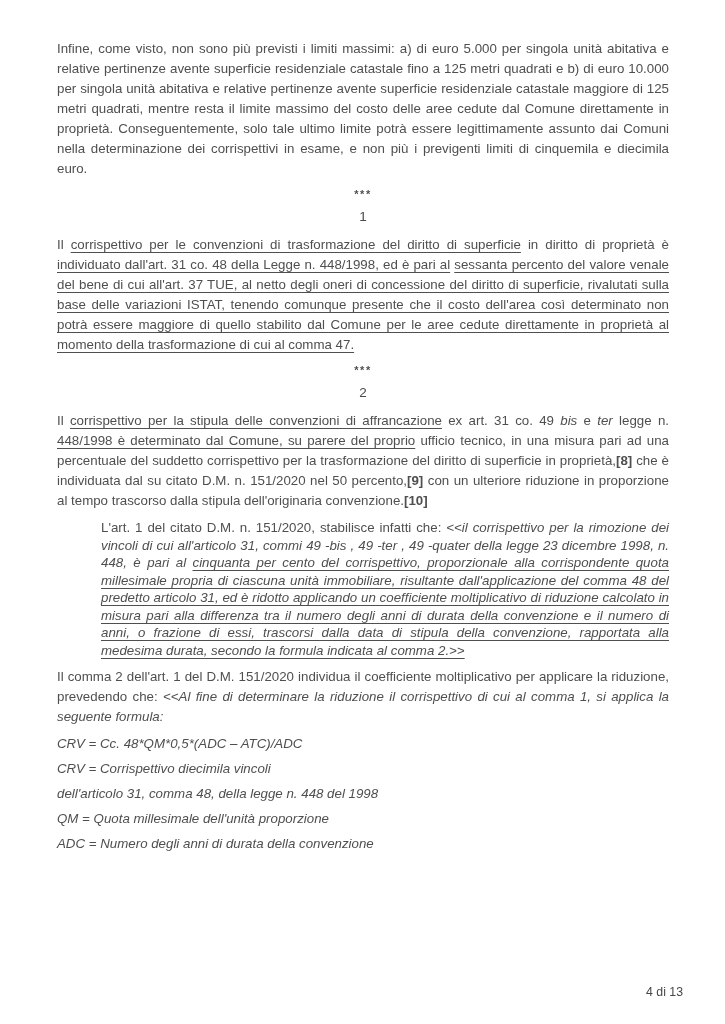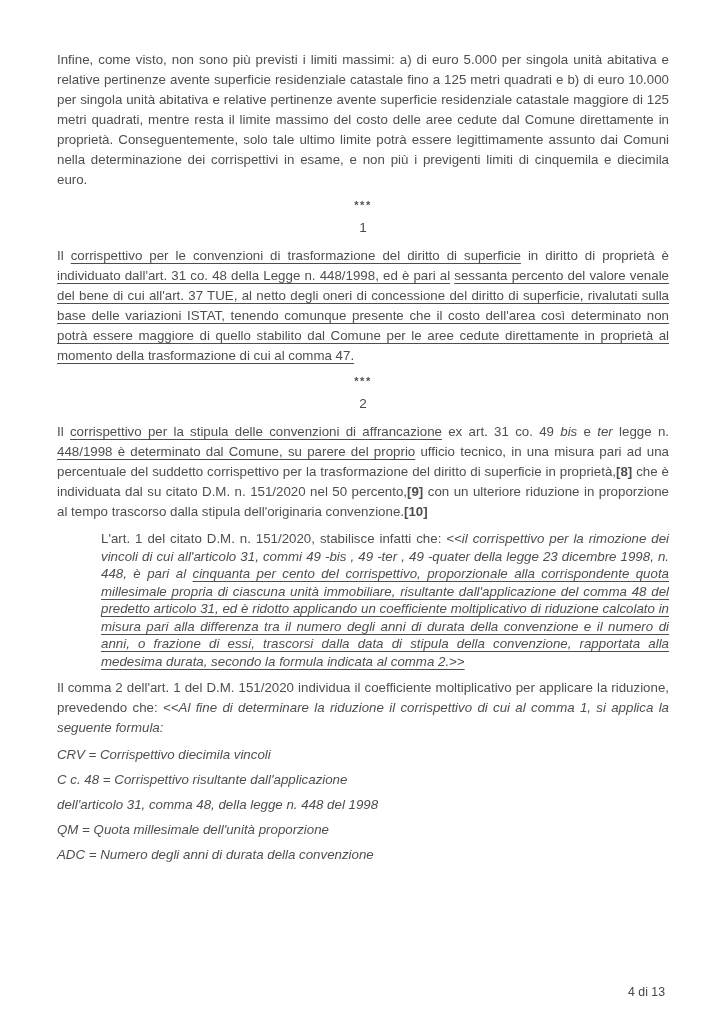--- a/index.html
+++ b/index.html
@@ -4,21 +4,21 @@
 <style>
   html, body { margin:0; padding:0; }
   body {
     width:725px; height:1024px;
     background:#ffffff;
     font-family:"Liberation Sans","DejaVu Sans",sans-serif;
     position:relative; overflow:hidden;
   }
   .page {
     position:absolute; inset:0;
-    padding:50px 56px 0 57px;
+    padding:39px 56px 0 57px;
     box-sizing:border-box;
     color:#4f4f4f;
   }
   p.blk {
     margin:0 0 8px 0;
     font-size:13.3px;
     line-height:20px;
     text-align:justify;
   }
   p.separator {
@@ -43,39 +43,39 @@
   }
   .run.i { font-style:italic; }
   .run.b { font-weight:bold; }
   .run.u {
     text-decoration:underline;
     text-underline-offset:2.5px;
     text-decoration-thickness:1.2px;
   }
   .footer {
     position:absolute;
-    top:985px; right:60px;
+    top:985px; right:42px;
     font-size:12.3px;
     color:#474747;
   }
 </style>
 </head>
 <body>
 
 <div class="page">
   <div>
       <p class="blk body"><span class="run">Infine, come visto, non sono più previsti i limiti massimi: a) di euro 5.000 per singola unità abitativa e relative pertinenze avente superficie residenziale catastale fino a 125 metri quadrati e b) di euro 10.000 per singola unità abitativa e relative pertinenze avente superficie residenziale catastale maggiore di 125 metri quadrati, mentre resta il limite massimo del costo delle aree cedute dal Comune direttamente in proprietà. Conseguentemente, solo tale ultimo limite potrà essere legittimamente assunto dai Comuni nella determinazione dei corrispettivi in esame, e non più i previgenti limiti di cinquemila e diecimila euro.</span></p>
       <p class="blk separator"><span class="run">***</span></p>
       <p class="blk section_number"><span class="run">1</span></p>
       <p class="blk body"><span class="run">Il </span><span class="run u">corrispettivo per le convenzioni di trasformazione del diritto di superficie</span><span class="run"> in diritto di proprietà è </span><span class="run u">individuato dall'art. 31 co. 48 della Legge n. 448/1998, ed è pari al</span><span class="run"> </span><span class="run u">sessanta percento del valore venale del bene di cui all'art. 37 TUE, al netto degli oneri di concessione del diritto di superficie, rivalutati sulla base delle variazioni ISTAT, tenendo comunque presente che il costo dell'area così determinato non potrà essere maggiore di quello stabilito dal Comune per le aree cedute direttamente in proprietà al momento della trasformazione di cui al comma 47.</span></p>
       <p class="blk separator"><span class="run">***</span></p>
       <p class="blk section_number"><span class="run">2</span></p>
       <p class="blk body"><span class="run">Il </span><span class="run u">corrispettivo per la stipula delle convenzioni di affrancazione</span><span class="run"> ex art. 31 co. 49 </span><span class="run i">bis</span><span class="run"> e </span><span class="run i">ter</span><span class="run"> legge n. </span><span class="run u">448/1998 è determinato dal Comune, su parere del proprio</span><span class="run"> ufficio tecnico, in una misura pari ad una percentuale del suddetto corrispettivo per la trasformazione del diritto di superficie in proprietà,</span><span class="run b">[8]</span><span class="run"> che è individuata dal su citato D.M. n. 151/2020 nel 50 percento,</span><span class="run b">[9]</span><span class="run"> con un ulteriore riduzione in proporzione al tempo trascorso dalla stipula dell'originaria convenzione.</span><span class="run b">[10]</span></p>
       <p class="blk quote"><span class="run">L'art. 1 del citato D.M. n. 151/2020, stabilisce infatti che: </span><span class="run i">&lt;&lt;il corrispettivo per la rimozione dei vincoli di cui all'articolo 31, commi 49 -bis , 49 -ter , 49 -quater della legge 23 dicembre 1998, n. 448, è pari al </span><span class="run i u">cinquanta per cento del corrispettivo, proporzionale alla corrispondente quota millesimale propria di ciascuna unità immobiliare, risultante dall'applicazione del comma 48 del predetto articolo 31, ed è ridotto applicando un coefficiente moltiplicativo di riduzione calcolato in misura pari alla differenza tra il numero degli anni di durata della convenzione e il numero di anni, o frazione di essi, trascorsi dalla data di stipula della convenzione, rapportata alla medesima durata, secondo la formula indicata al comma 2.&gt;&gt;</span></p>
       <p class="blk body"><span class="run">Il comma 2 dell'art. 1 del D.M. 151/2020 individua il coefficiente moltiplicativo per applicare la riduzione, prevedendo che: </span><span class="run i">&lt;&lt;Al fine di determinare la riduzione il corrispettivo di cui al comma 1, si applica la seguente formula:</span></p>
+      <p class="blk formula"><span class="run i">CRV = Cc. 48*QM*0,5*(ADC – ATC)/ADC</span></p>
       <p class="blk formula"><span class="run i">CRV = Corrispettivo diecimila vincoli</span></p>
-      <p class="blk formula"><span class="run i">C c. 48 = Corrispettivo risultante dall'applicazione</span></p>
       <p class="blk formula"><span class="run i">dell'articolo 31, comma 48, della legge n. 448 del 1998</span></p>
       <p class="blk formula"><span class="run i">QM = Quota millesimale dell'unità proporzione</span></p>
       <p class="blk formula"><span class="run i">ADC = Numero degli anni di durata della convenzione</span></p>
     </div>
   <div class="footer">4 di 13</div>
 </div>
 
 </body></html>

